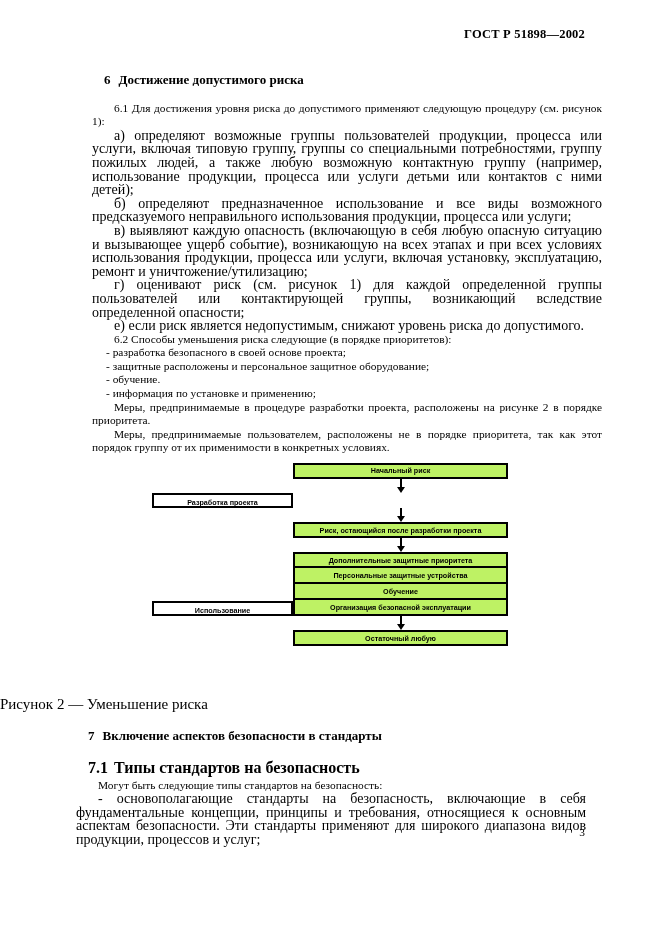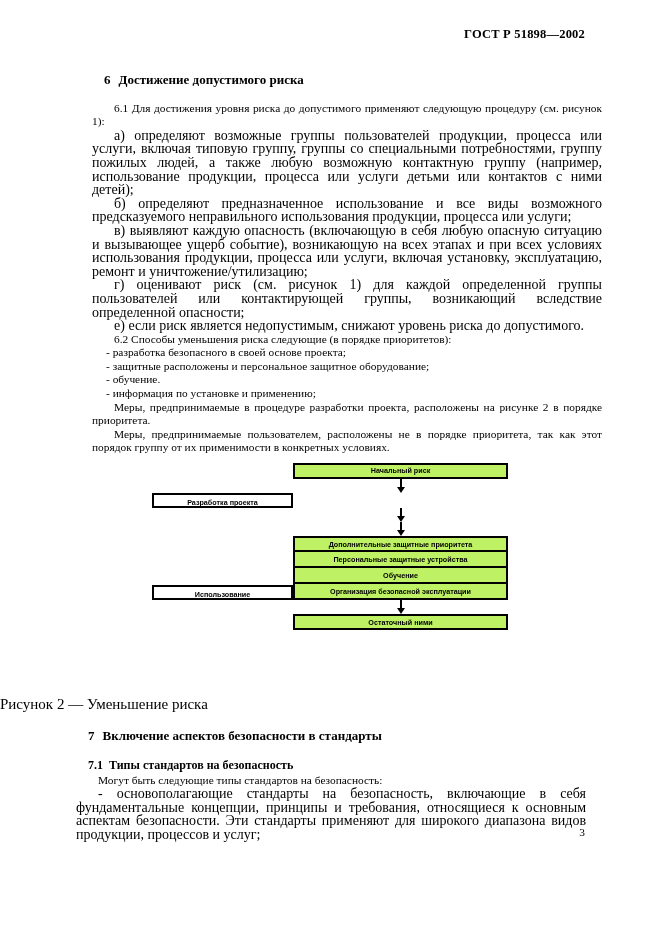--- a/index.html
+++ b/index.html
@@ -47,21 +47,21 @@
   h2.section-title {
     font-size: 13px;
     font-weight: bold;
     margin: 0 0 14px 0;
     padding-left: 12px;
     line-height: 1.2;
   }
   h2.section-title .num { margin-right: 8px; }
 
   h3.subsection-title {
-    font-size: 12px;
+    font-size: 16px;
     font-weight: bold;
     margin: 0 0 1px 0;
     padding-left: 12px;
     line-height: 1.25;
   }
   h3.subsection-title .num { margin-right: 6px; }
 
   p.para {
     font-size: 11.4px;
     line-height: 13.6px;
@@ -225,20 +225,23 @@
     <div class="dg-arrow"></div>
 
     <div class="dg-row">
       <div class="dg-left">
         <span class="dg-label">Разработка проекта</span>
       </div>
     </div>
 
     <div class="dg-arrow"></div>
 
+    <div class="dg-box dg-wide">
+      <span class="dg-box-text">Риск, остающийся после разработки проекта</span>
+    </div>
 
     <div class="dg-arrow"></div>
 
     <div class="dg-row">
       <div class="dg-left">
         <span class="dg-label">Использование</span>
       </div>
       <div class="dg-right">
         <div class="dg-box">
           <span class="dg-box-text">Дополнительные защитные приоритета</span>
@@ -251,21 +254,21 @@
         </div>
         <div class="dg-box">
           <span class="dg-box-text">Организация безопасной эксплуатации</span>
         </div>
       </div>
     </div>
 
     <div class="dg-arrow"></div>
 
     <div class="dg-box dg-wide">
-      <span class="dg-box-text">Остаточный ними</span>
+      <span class="dg-box-text">Остаточный любую</span>
     </div>
   </div>
 
   <div class="fig-caption">Рисунок 2 — Уменьшение риска</div>
 
   <div class="content-lower">
     <h2 class="section-title">
       <span class="num">7</span><span>Включение аспектов безопасности в стандарты</span>
     </h2>
 

